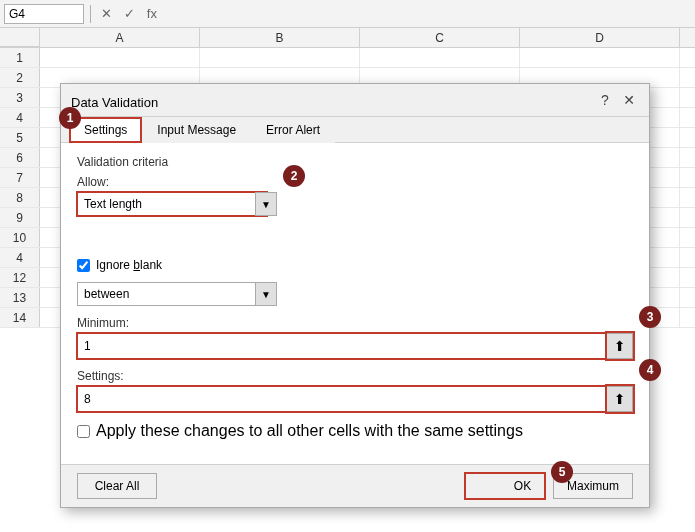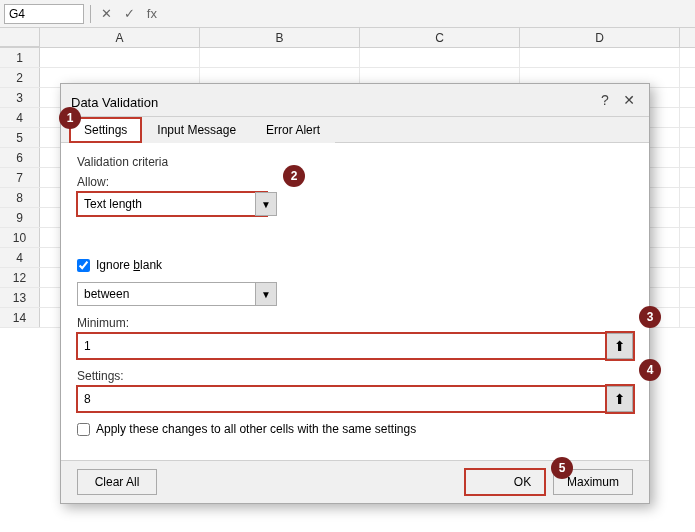--- a/index.html
+++ b/index.html
@@ -326,21 +326,21 @@
       align-items: center;
       gap: 6px;
       margin-top: 4px;
       margin-bottom: 12px;
     }
     .apply-checkbox-row input[type="checkbox"] {
       width: 13px;
       height: 13px;
     }
     .apply-checkbox-row label {
-      font-size: 12px;
+      font-size: 16px;
     }
 
     
     .dialog-footer {
       display: flex;
       align-items: center;
       justify-content: space-between;
       padding: 8px 16px;
       background: #f0f0f0;
       border-top: 1px solid #d0d0d0;

